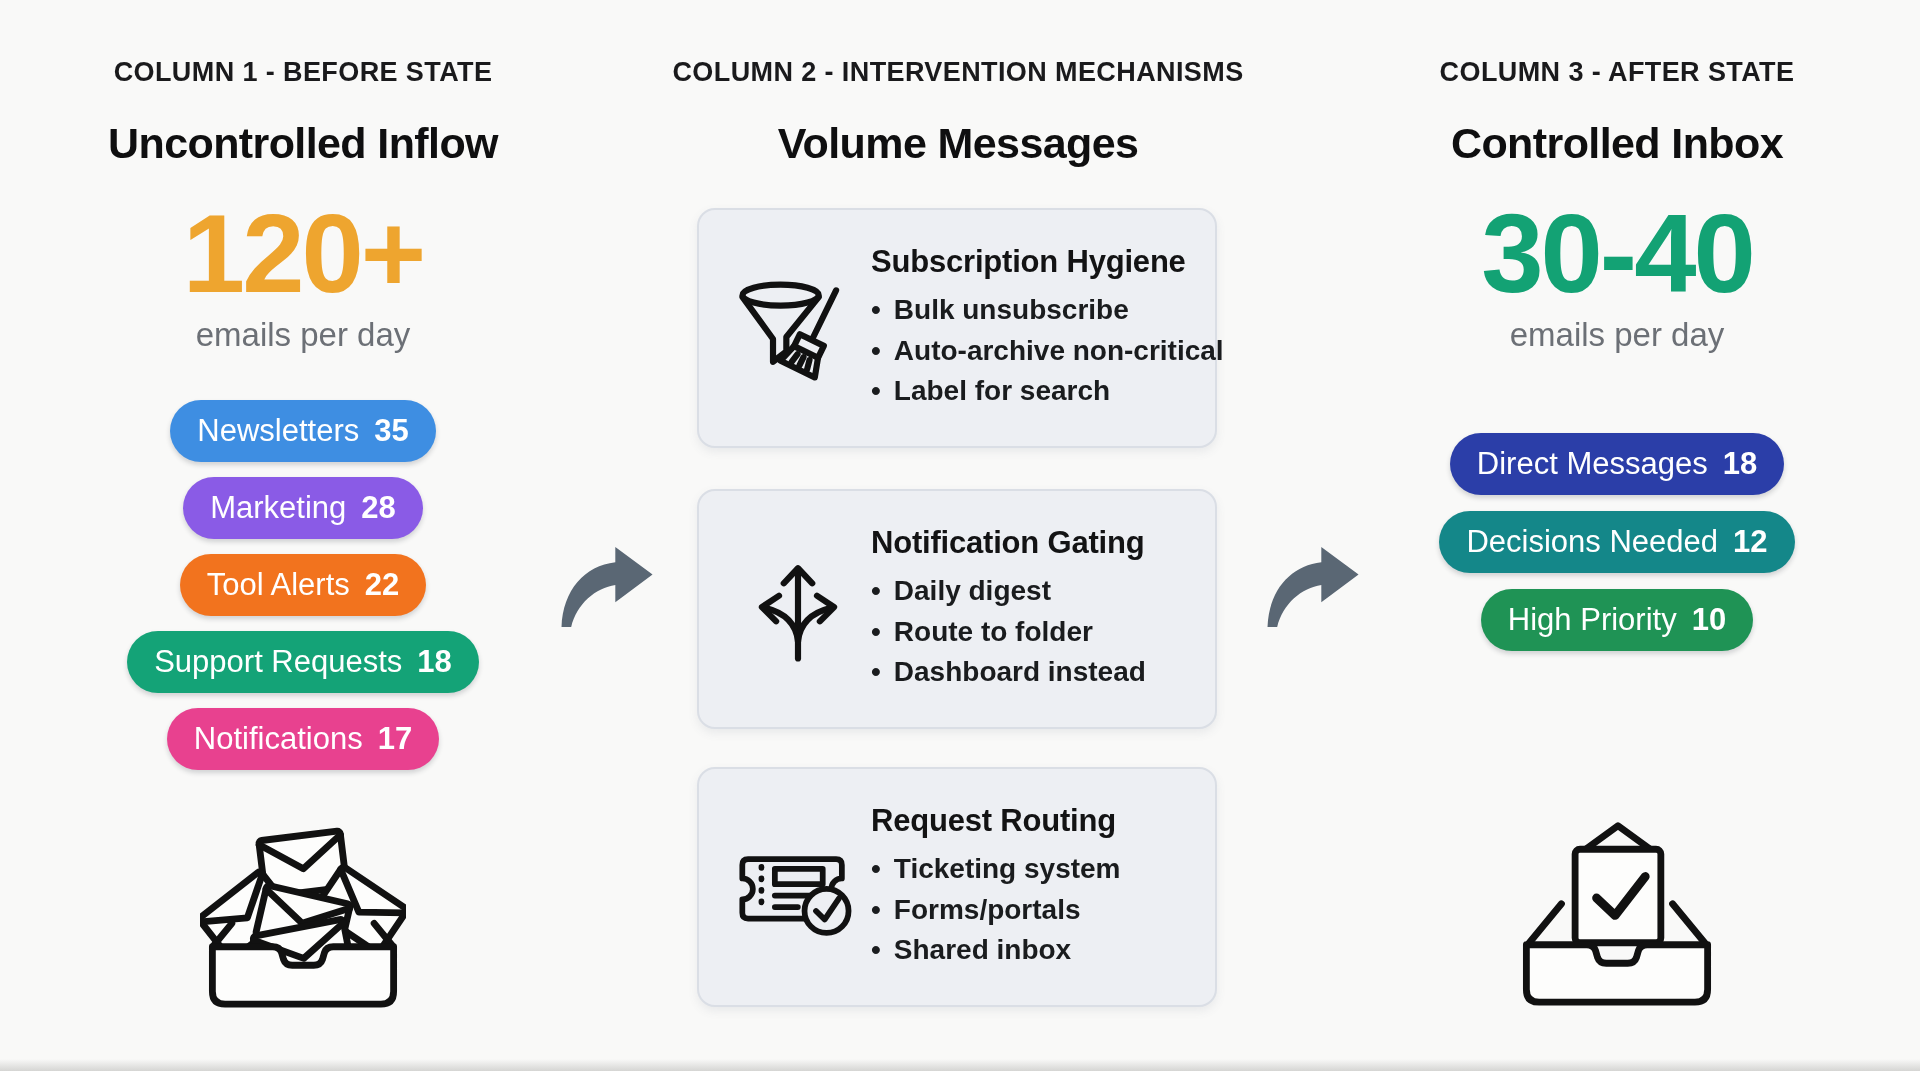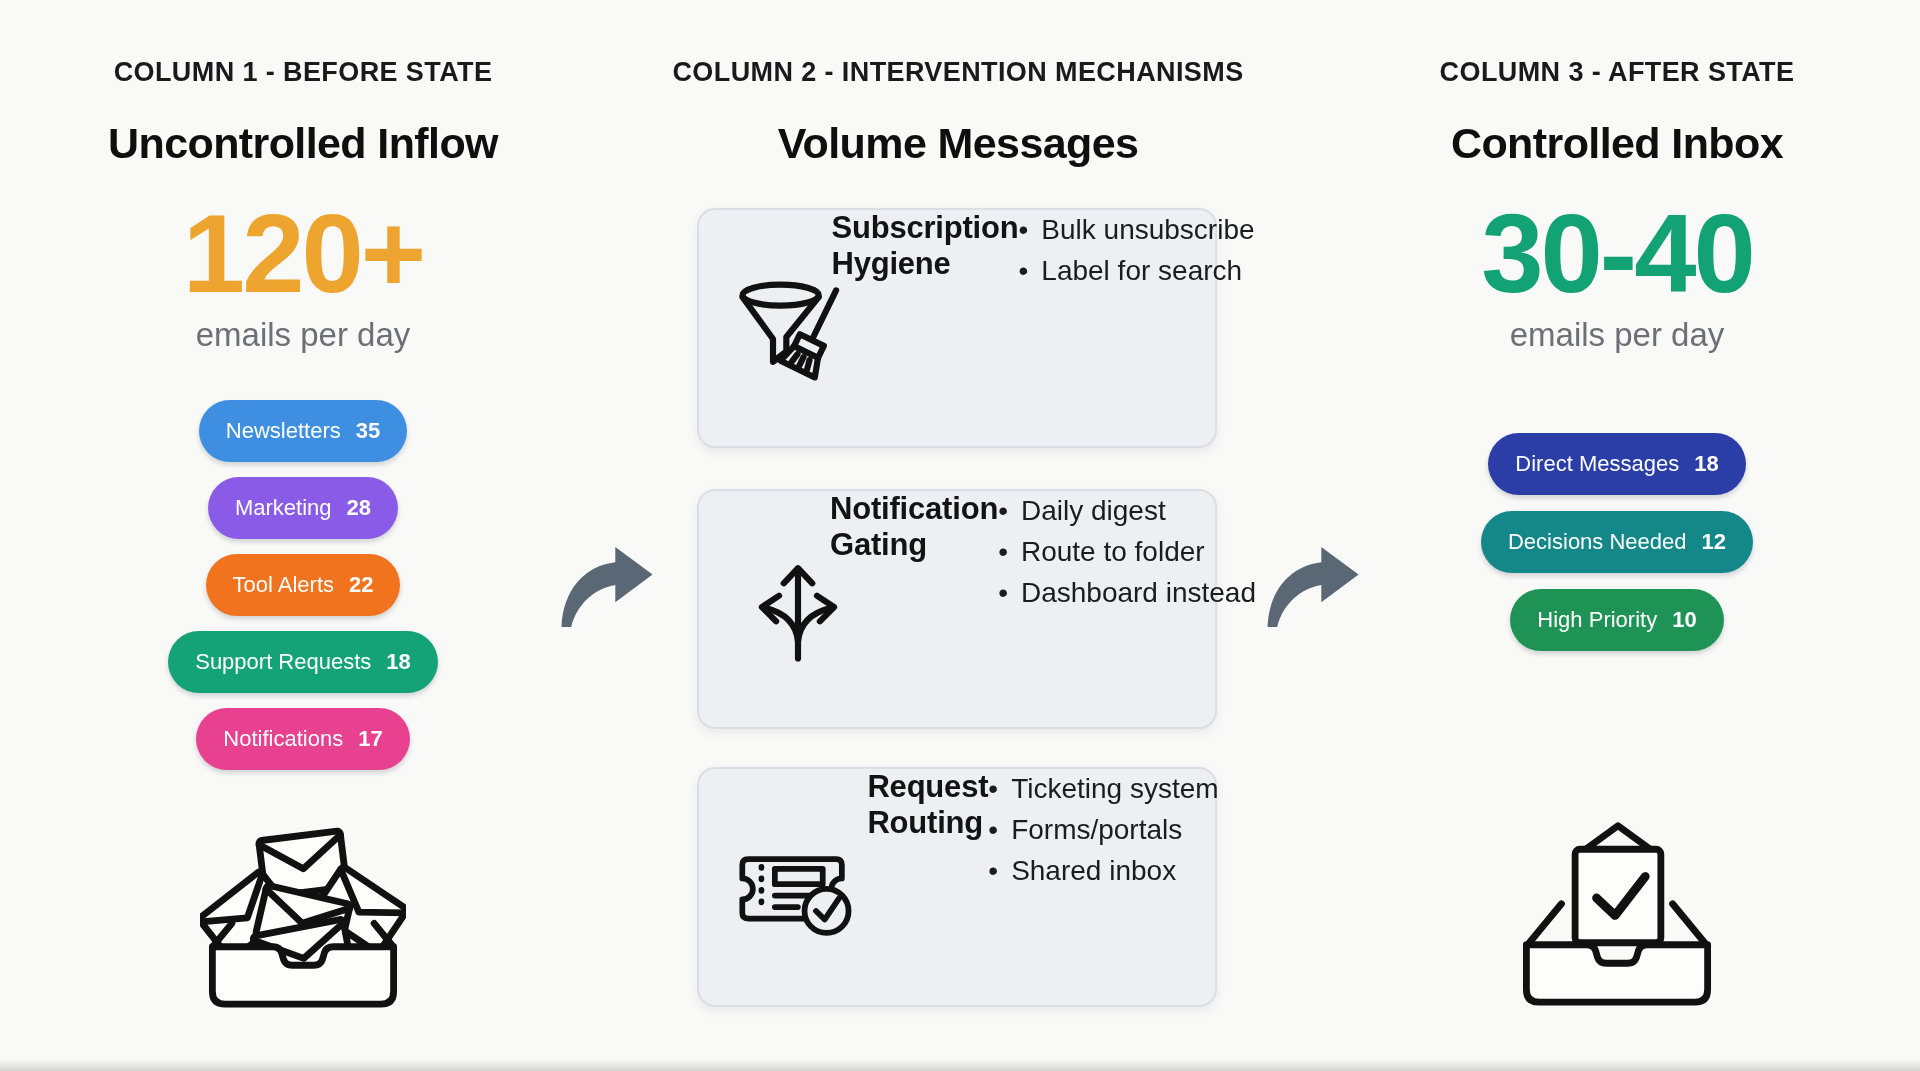--- a/index.html
+++ b/index.html
@@ -30,38 +30,38 @@
     font-size:33px;color:#6C7076;white-space:nowrap;
   }
   .pill-stack{
     position:absolute;left:0;width:100%;
     display:flex;flex-direction:column;align-items:center;gap:15px;
   }
   .pill-stack.c1{top:400px;}
   .pill-stack.c3{top:433px;gap:16px;}
   .pill{
     height:62px;border-radius:32px;display:inline-flex;align-items:center;
-    padding:0 27px;color:#FFFFFF;font-size:22px;white-space:nowrap;
+    padding:0 27px;color:#FFFFFF;font-size:31px;white-space:nowrap;
     box-shadow:0 3px 5px rgba(30,35,45,.18);
   }
   .pill-label{font-weight:500;}
   .pill-count{font-weight:700;margin-left:15px;}
   .big-icon{position:absolute;left:50%;transform:translateX(-50%);}
   .card{
     position:absolute;left:0;width:520px;height:240px;
     background:#EDEFF3;border:2px solid #DADEE5;border-radius:18px;
     box-shadow:0 4px 10px rgba(90,100,120,.10);
     box-sizing:border-box;
-    display:flex;justify-content:center;
+    display:flex;flex-direction:column;justify-content:center;
     padding-left:172px;
   }
   .card-icon{position:absolute;left:32px;top:50%;transform:translateY(-50%);}
   .card-title{font-size:31px;font-weight:700;color:#131314;margin:0 0 10px 0;letter-spacing:-.2px;}
   .card-bullets{list-style:none;margin:0;padding:0;font-size:28px;color:#1A1C1E;line-height:1.46;}
-  .card-bullets li{white-space:nowrap;}
+  .card-bullets li{white-space:nowrap;font-weight:bold;}
   .card-bullets li::before{content:"•";margin-right:13px;}
   .flow-arrow{position:absolute;width:100px;height:88px;}
   .bottom-edge{
     position:absolute;left:0;bottom:0;width:100%;height:12px;
     background:linear-gradient(to bottom,rgba(120,120,115,0),rgba(120,120,115,.28));
   }
 </style>
 </head>
 <body>
 
@@ -144,20 +144,21 @@
             <path d="M66 88 H94"></path>
             <path d="M73 94 L71 104"></path>
             <path d="M80 94 V104"></path>
             <path d="M87 94 L89 104"></path>
           </g>
         </g>
       </svg>
       <h3 class="card-title">Subscription Hygiene</h3>
       <ul class="card-bullets">
         <li>Bulk unsubscribe</li>
+        <li>Auto-archive non-critical</li>
         <li>Label for search</li>
       </ul>
     </div>
 
     <div class="card" style="top:489px">
       <svg class="card-icon" style="left:42px" width="114" height="114" viewBox="0 0 120 120">
         <g stroke="#111" stroke-width="6.5" fill="none" stroke-linejoin="round" stroke-linecap="round">
           <path d="M60 112 V20"></path>
           <path d="M45 33 L60 17 L75 33"></path>
           <path d="M60 94 C58 76 46 64 26 59"></path>

